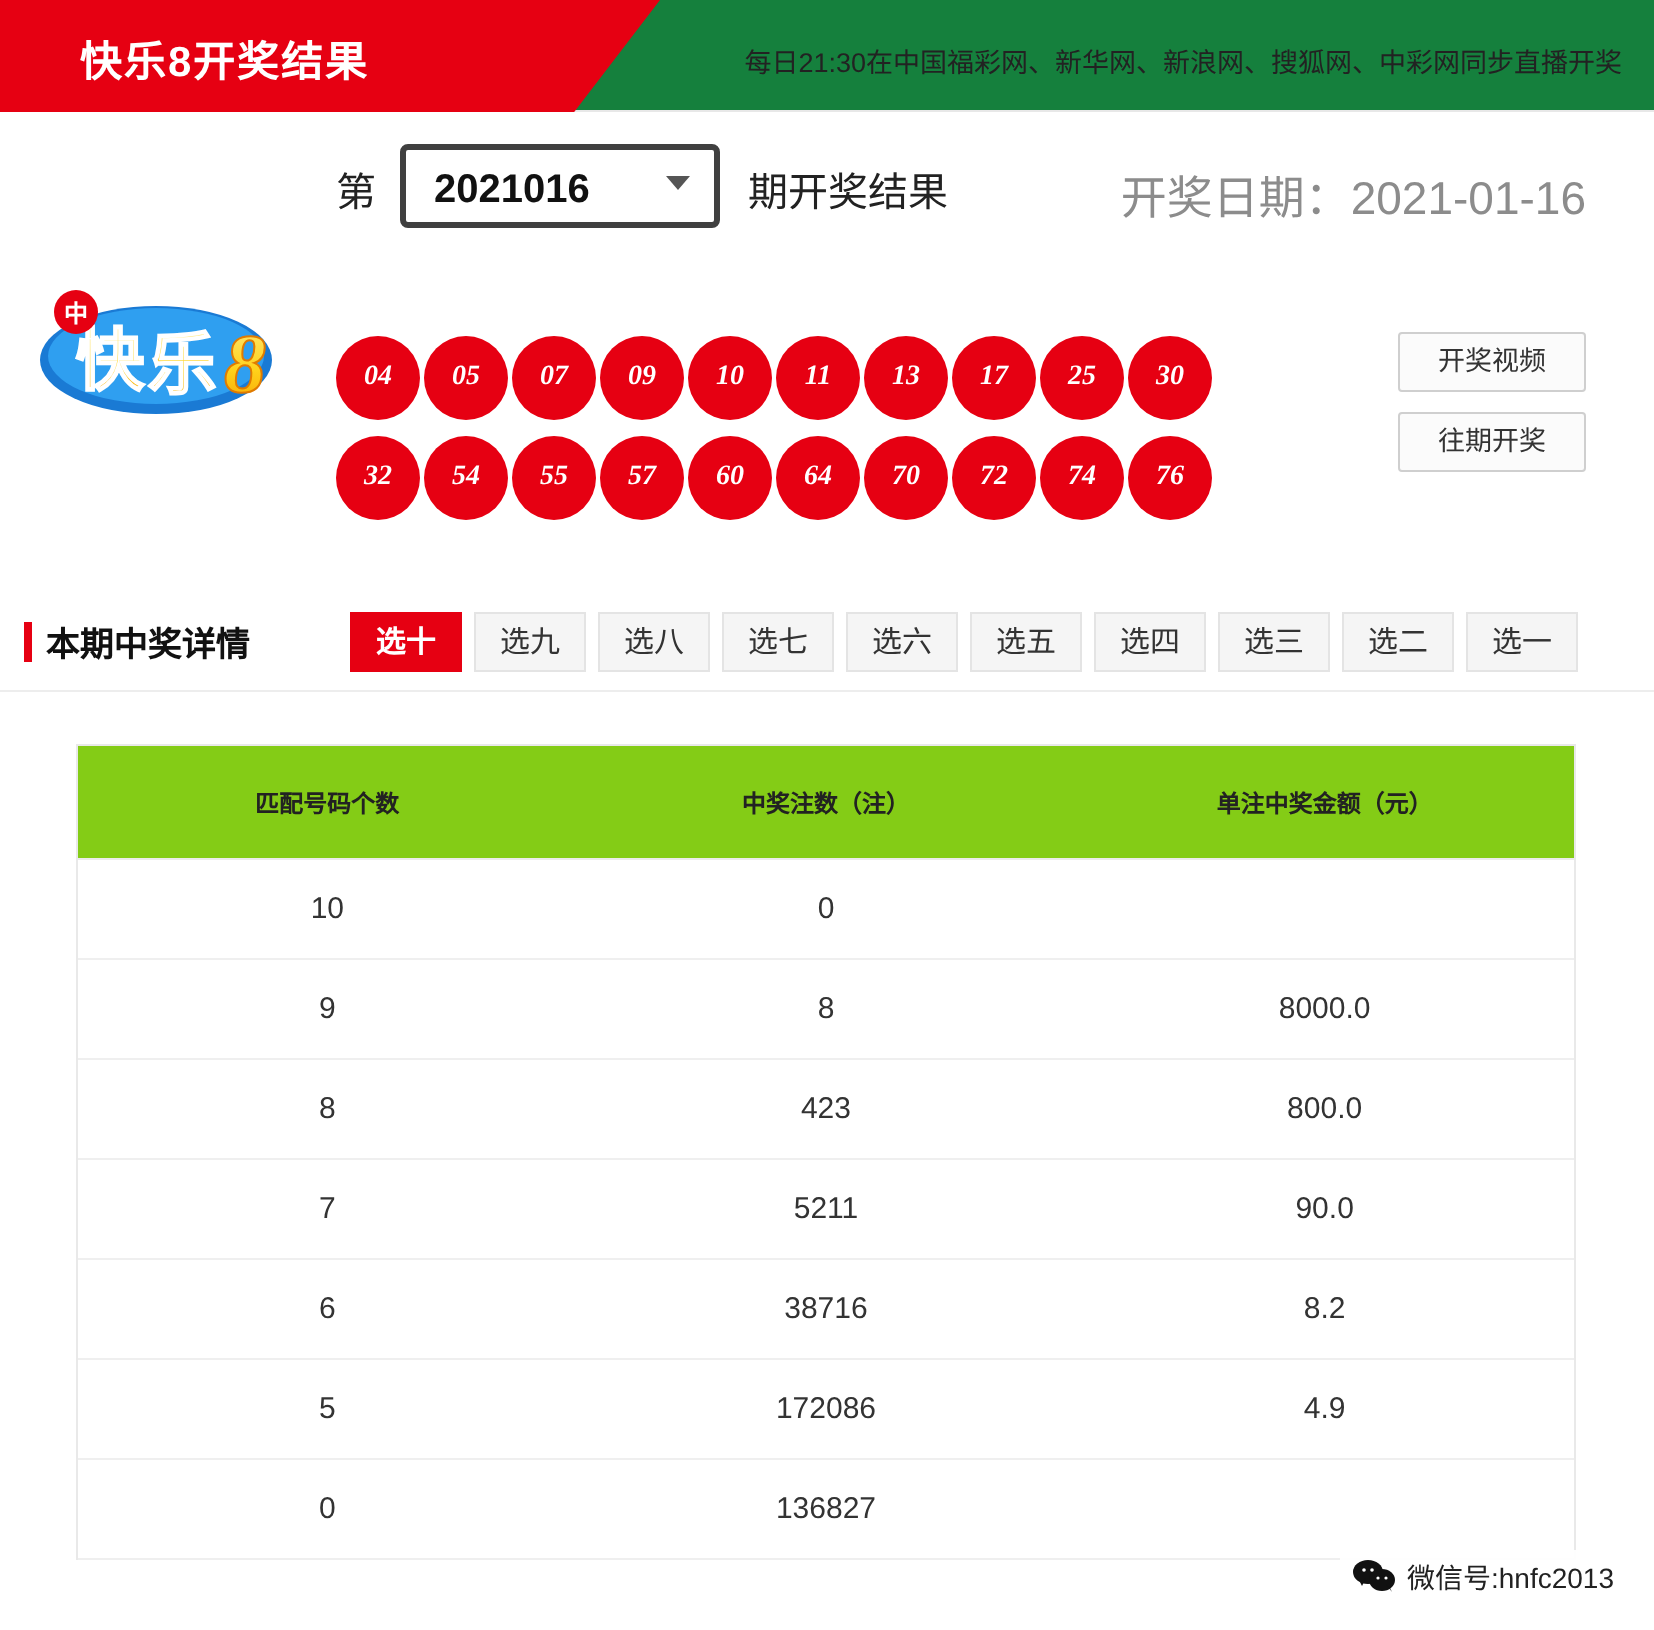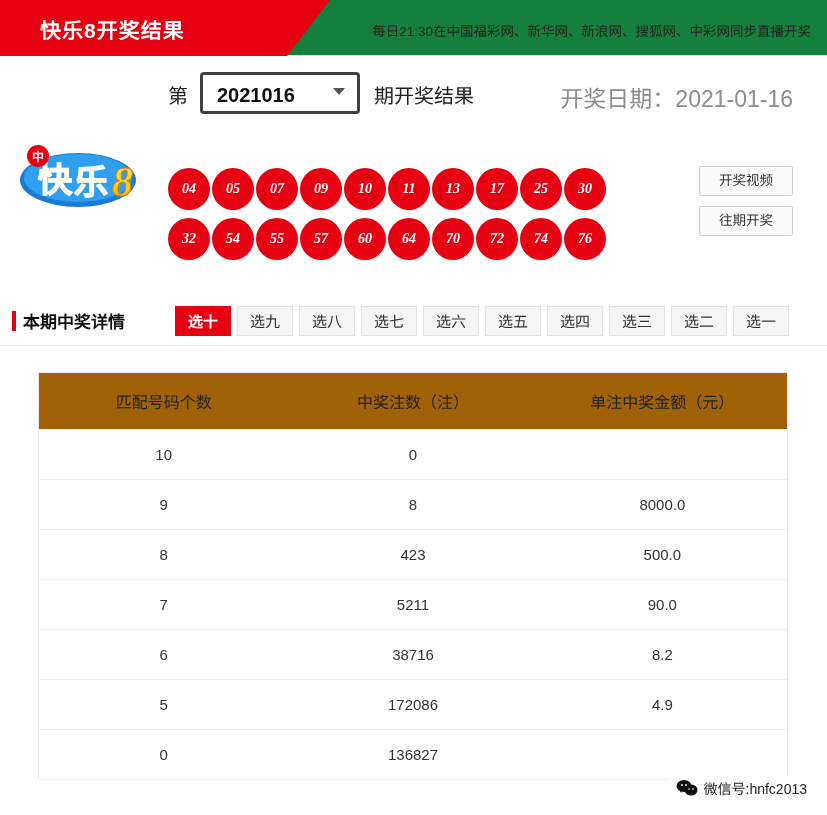--- a/index.html
+++ b/index.html
@@ -207,23 +207,23 @@
     border: 1px solid #e9e9e9;
     border-bottom: none;
   }
   table.prize {
     width: 100%;
     border-collapse: collapse;
     table-layout: fixed;
   }
   table.prize th {
     height: 56px;
-    background: #a16207;
-    font-size: 16px;
-    font-weight: normal;
+    background: #84cc16;
+    font-size: 12px;
+    font-weight: bold;
     color: #222;
     border-bottom: 1px solid #ececec;
   }
   table.prize td {
     height: 50px;
     text-align: center;
     font-size: 15px;
     color: #333;
     border-bottom: 1px solid #efefef;
   }
@@ -352,21 +352,21 @@
           <td></td>
         </tr>
         <tr>
           <td>9</td>
           <td>8</td>
           <td>8000.0</td>
         </tr>
         <tr>
           <td>8</td>
           <td>423</td>
-          <td>500.0</td>
+          <td>800.0</td>
         </tr>
         <tr>
           <td>7</td>
           <td>5211</td>
           <td>90.0</td>
         </tr>
         <tr>
           <td>6</td>
           <td>38716</td>
           <td>8.2</td>

